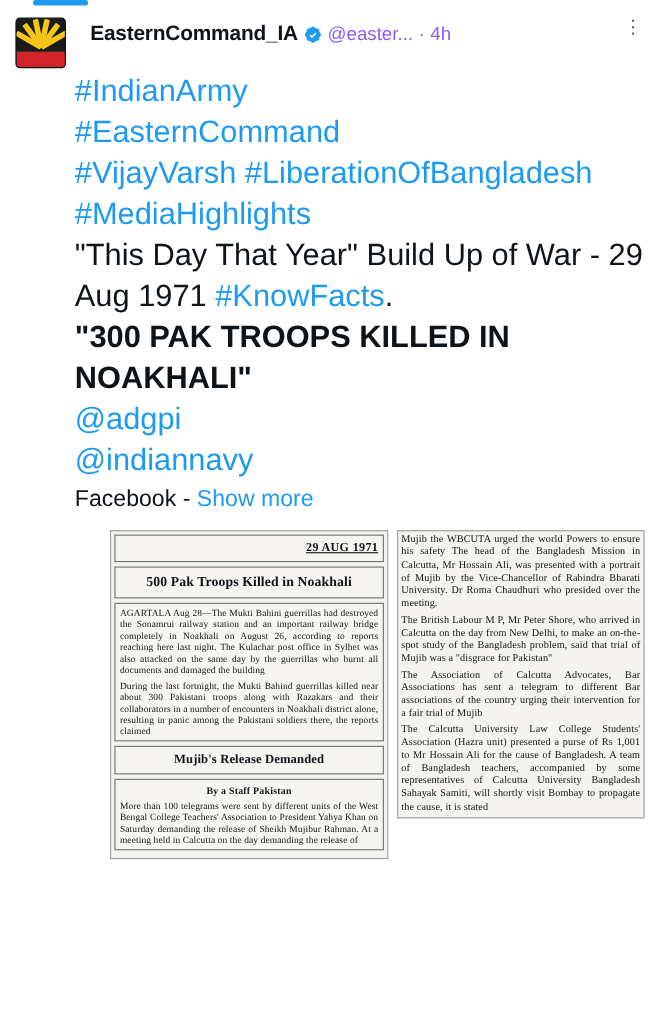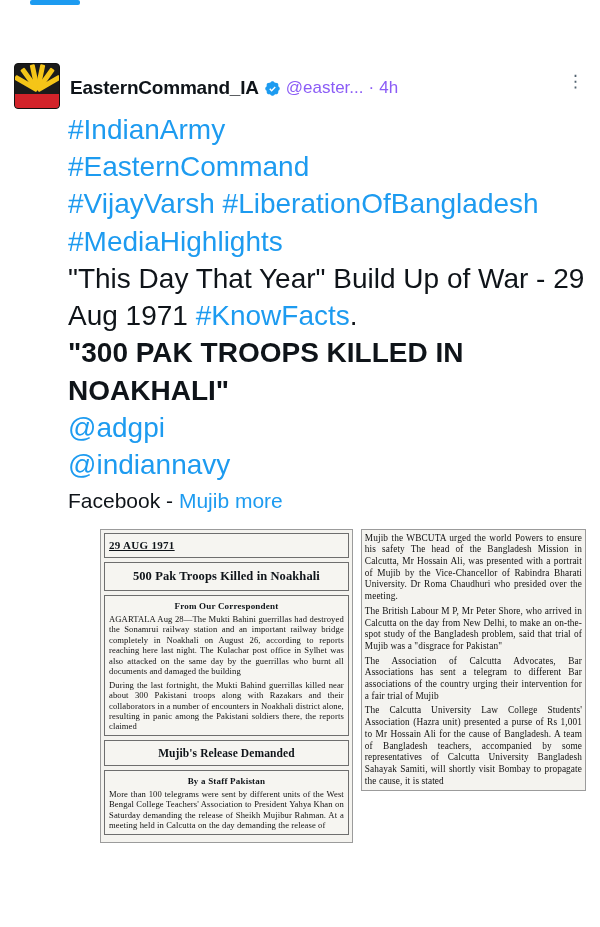--- a/index.html
+++ b/index.html
@@ -29,23 +29,22 @@
     height: 5px;
     background: #1d9bf0;
     border-radius: 2px;
   }
   .tweet {
     padding: 10px 14px 0 14px;
     box-sizing: border-box;
   }
   .tweet-head {
     display: flex;
-    align-items: center;
-    gap: 10px;
-    margin-top: 47px;
+    align-items: flex-start;
+    gap: 22px;
   }
   .avatar {
     width: 44px;
     height: 44px;
     border-radius: 4px;
     background: #1b1b1b;
     position: relative;
     overflow: hidden;
     flex: 0 0 auto;
     border: 1px solid #111;
@@ -152,21 +151,21 @@
   .col-right {
     width: 228px;
   }
   .clip-box {
     border: 1px solid #6e6e6e;
     background: #f6f5f1;
     padding: 3px 4px;
     margin-bottom: 4px;
   }
   .clip-date {
-    text-align: left;
+    text-align: right;
     font-size: 11px;
     font-weight: bold;
     text-decoration: underline;
     letter-spacing: 0.3px;
     padding: 2px 0 3px 0;
   }
   .clip-headline {
     text-align: center;
     font-size: 12.5px;
     font-weight: bold;
@@ -237,36 +236,35 @@
     <span class="line">"This Day That Year" Build Up of War - 29</span>
     <span class="line"><span>Aug 1971 </span><span class="link">#KnowFacts</span><span>.</span></span>
     <span class="line bold">"300 PAK TROOPS KILLED IN</span>
     <span class="line bold">NOAKHALI"</span>
     <span class="line link">@adgpi</span>
     <span class="line link">@indiannavy</span>
     <span class="spacer-line"></span>
   </div>
 
   <div class="facebook-row">
-    <span>Facebook - </span><span class="show-more">Mujib more</span>
+    <span>Facebook - </span><span class="show-more">Show more</span>
   </div>
 
 </div>
 
 <div class="clipping-wrap">
 
   <div class="col col-left">
     <div class="clip-box">
       <div class="clip-date">29 AUG 1971</div>
     </div>
     <div class="clip-box">
       <div class="clip-headline">500 Pak Troops Killed in Noakhali</div>
     </div>
     <div class="clip-box">
-      <div class="clip-sub">From Our Correspondent</div>
       <div class="clip-text">AGARTALA Aug 28—The Mukti Bahini guerrillas had destroyed the Sonamrui railway station and an important railway bridge completely in Noakhali on August 26, according to reports reaching here last night. The Kulachar post office in Sylhet was also attacked on the same day by the guerrillas who burnt all documents and damaged the building</div>
       <div class="clip-text indent" style="margin-top:3px">During the last fortnight, the Mukti Bahind guerrillas killed near about 300 Pakistani troops along with Razakars and their collaborators in a number of encounters in Noakhali district alone, resulting in panic among the Pakistani soldiers there, the reports claimed</div>
     </div>
     <div class="clip-box">
       <div class="clip-headline" style="font-size:11.5px">Mujib's Release Demanded</div>
     </div>
     <div class="clip-box">
       <div class="clip-sub">By a Staff Pakistan</div>
       <div class="clip-text indent">More than 100 telegrams were sent by different units of the West Bengal College Teachers' Association to President Yahya Khan on Saturday demanding the release of Sheikh Mujibur Rahman. At a meeting held in Calcutta on the day demanding the release of</div>
     </div>

